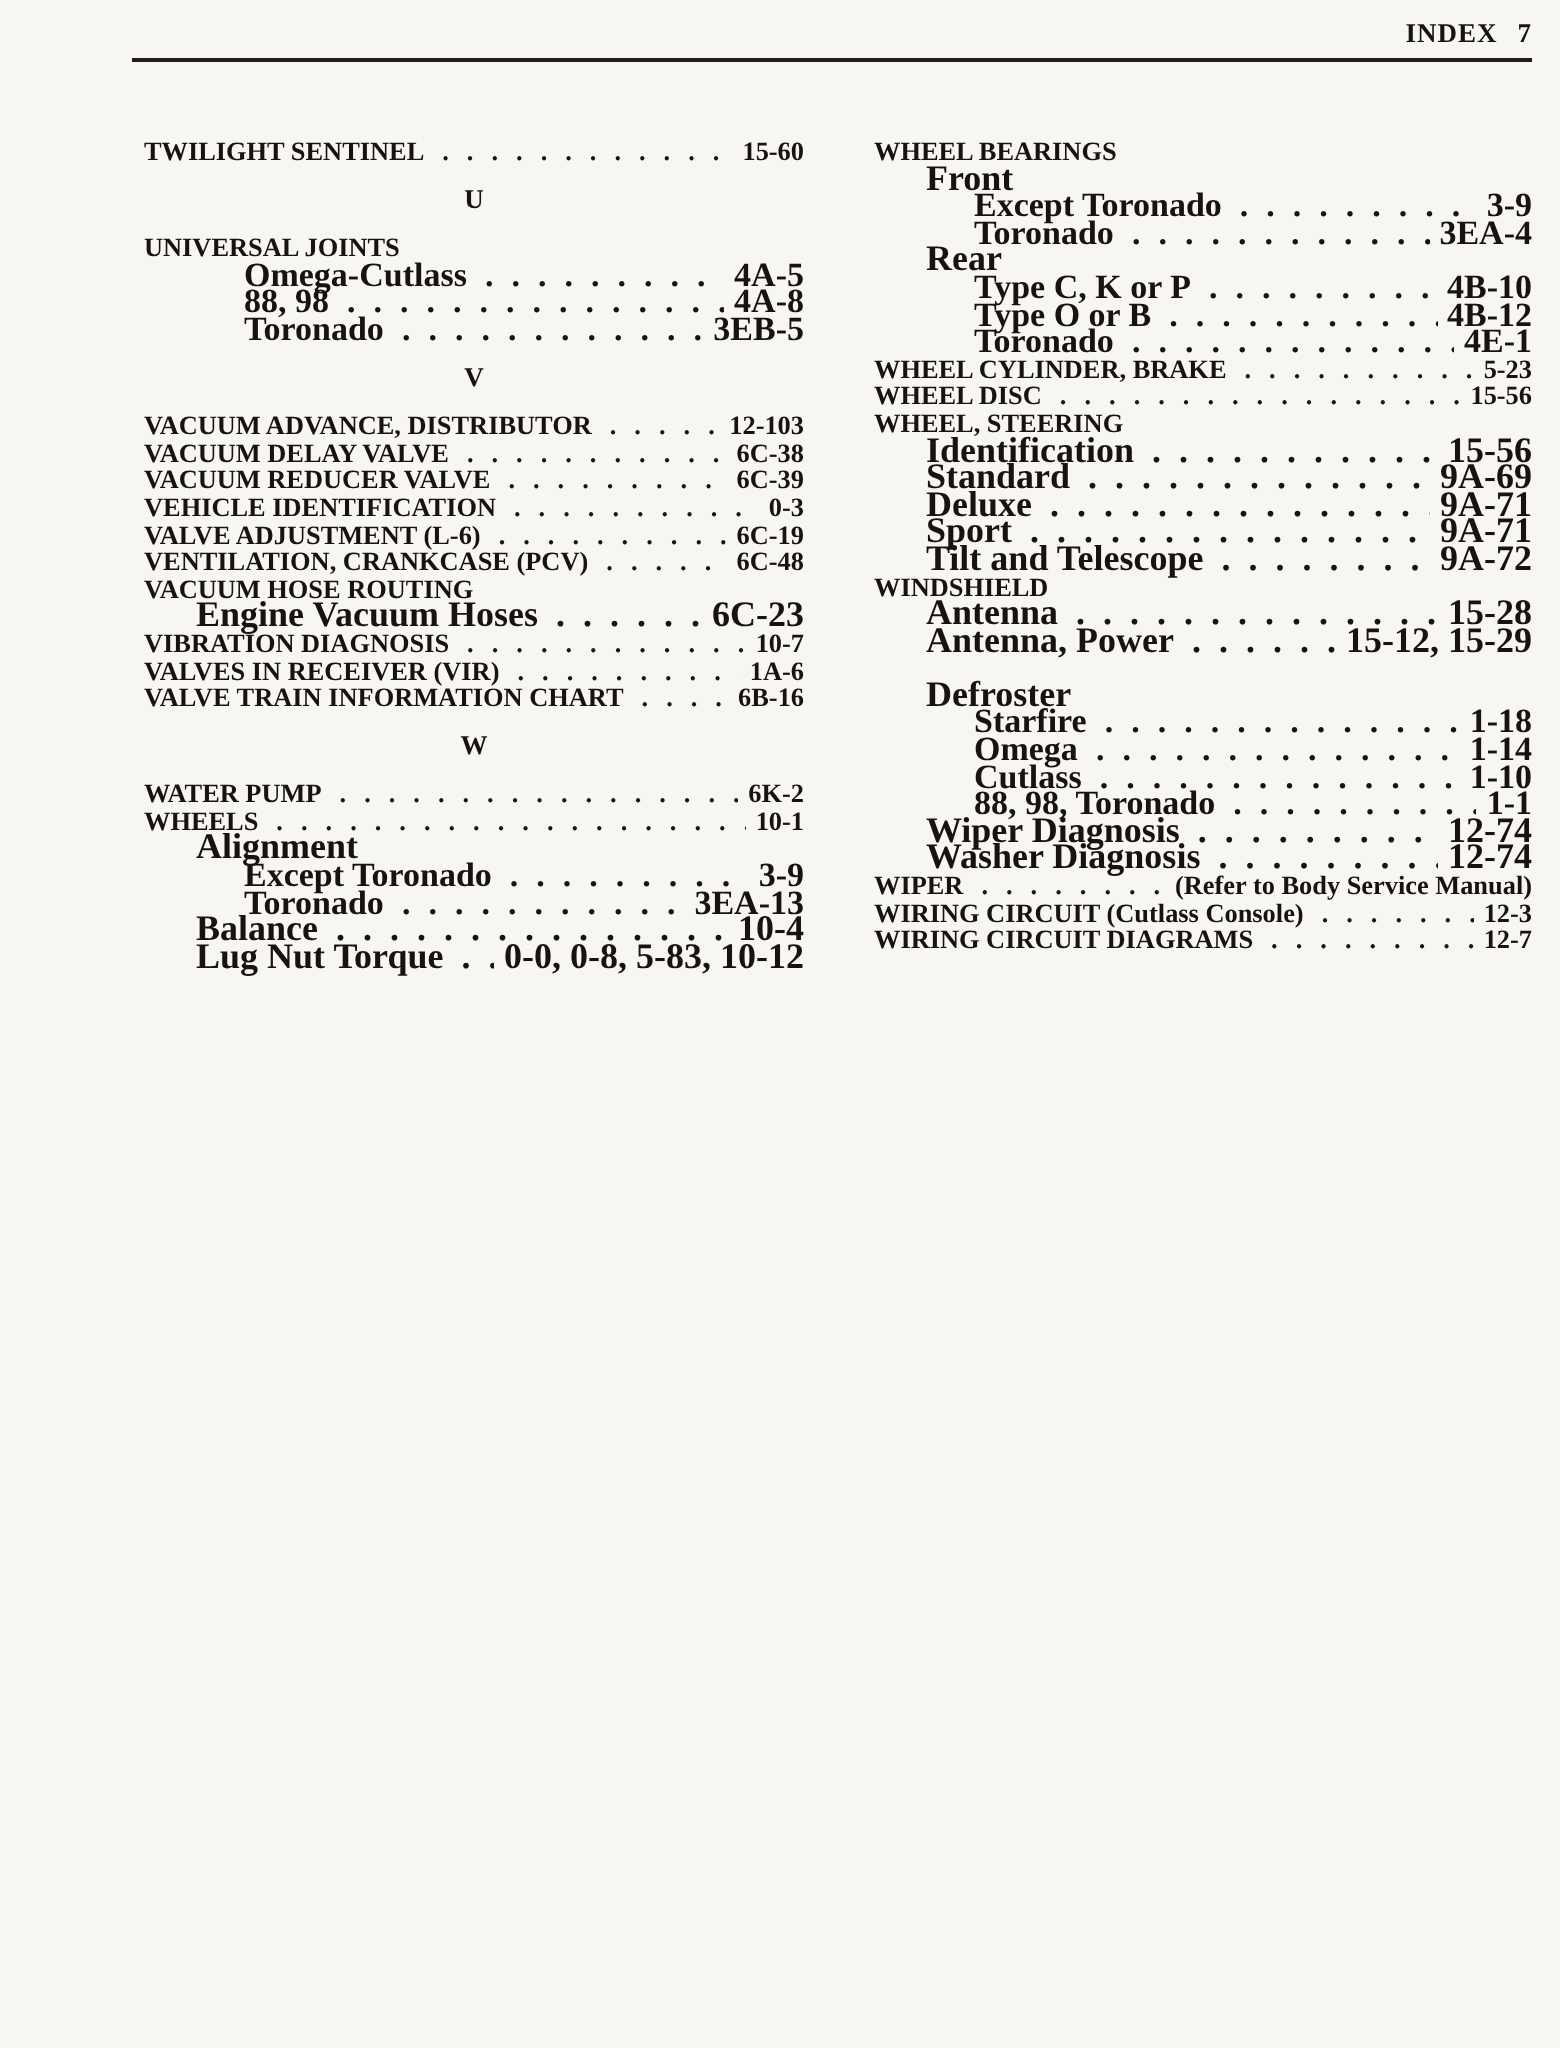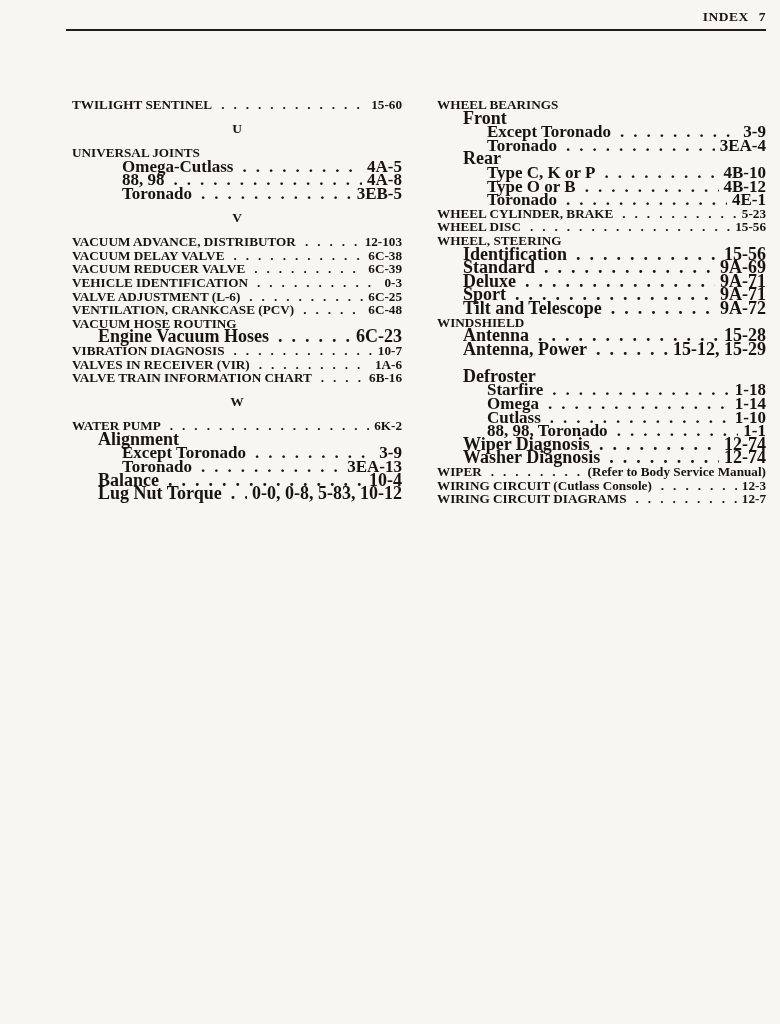--- a/index.html
+++ b/index.html
@@ -31,21 +31,21 @@
     margin: 4px 0 0 66px;
     width: 700px;
     height: 2px;
     background: #211d17;
   }
   .columns {
     display: flex;
     margin-top: 38px;
     padding-left: 72px;
   }
-  .col { display: block; margin-top: 29px; }
+  .col { display: block; }
   .col-left  { width: 330px; margin-right: 35px; }
   .col-right { width: 329px; }
   .row {
     display: flex;
     align-items: baseline;
     line-height: 13.6px;
     font-size: 13.2px;
     white-space: nowrap;
   }
   .row .label { flex: 0 0 auto; }
@@ -122,21 +122,21 @@
           <span class="pageref">6C-39</span>
         </div>
         <div class="row ind-0">
           <span class="label">VEHICLE IDENTIFICATION</span>
           <span class="leader"></span>
           <span class="pageref">0-3</span>
         </div>
         <div class="row ind-0">
           <span class="label">VALVE ADJUSTMENT (L-6)</span>
           <span class="leader"></span>
-          <span class="pageref">6C-25</span>
+          <span class="pageref">6C-19</span>
         </div>
         <div class="row ind-0">
           <span class="label">VENTILATION, CRANKCASE (PCV)</span>
           <span class="leader"></span>
           <span class="pageref">6C-48</span>
         </div>
         <div class="row ind-0">
           <span class="label">VACUUM HOSE ROUTING</span>
         </div>
         <div class="row ind-1">
@@ -157,20 +157,25 @@
         <div class="row ind-0">
           <span class="label">VALVE TRAIN INFORMATION CHART</span>
           <span class="leader"></span>
           <span class="pageref">6B-16</span>
         </div>
         <div class="letter-row">W</div>
         <div class="row ind-0">
           <span class="label">WATER PUMP</span>
           <span class="leader"></span>
           <span class="pageref">6K-2</span>
+        </div>
+        <div class="row ind-0">
+          <span class="label">WHEELS</span>
+          <span class="leader"></span>
+          <span class="pageref">10-1</span>
         </div>
         <div class="row ind-1">
           <span class="label">Alignment</span>
         </div>
         <div class="row ind-2">
           <span class="label">Except Toronado</span>
           <span class="leader"></span>
           <span class="pageref">3-9</span>
         </div>
         <div class="row ind-2">

